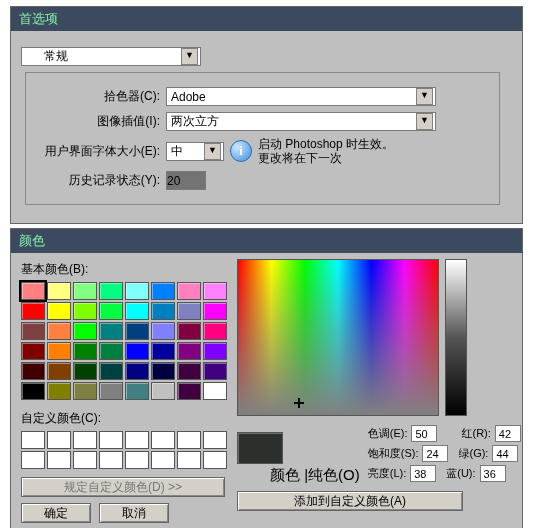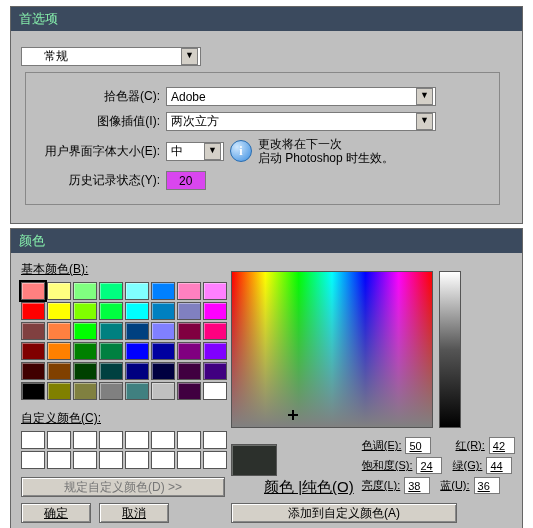--- a/index.html
+++ b/index.html
@@ -37,24 +37,24 @@
   .dropdown .arrow {
     width: 15px;
     background:#d4d0c8;
     border:1px solid #808080;
     text-align:center;
     font-size:9px;
     line-height:13px;
     height:15px;
   }
   .text-input {
-    background: #d946ef;
+    background: #737373;
     border: 1px solid #7a7a7a;
     height: 19px;
-    padding: 0 12px;
+    padding: 0 0;
     box-sizing: border-box;
     display:inline-flex;
     align-items:center;
   }
   .row {
     display: flex;
     align-items: center;
     margin: 6px 0;
   }
   .row label {
@@ -124,21 +124,21 @@
   .lum-bar {
     width:20px;height:155px;margin-left:6px;
     background:linear-gradient(to bottom,#fff,#555,#000);
     border:1px solid #555;
   }
   .num {
     width:26px;background:#fff;border:1px solid #7a7a7a;
     height:17px;display:inline-flex;align-items:center;justify-content:flex-start;
     padding:0 3px;font-size:11px;box-sizing:border-box;
   }
-  .color-lower { display:flex; align-items:flex-end; gap:4px;text-decoration:underline; }
+  .color-lower { display:flex; align-items:flex-start; gap:10px; }
   .color-right { flex:0 0 auto; }
   .val-row { display:flex;align-items:center;gap:4px;margin:3px 0;font-size:11px;}
   .preview-sw {
     width:44px;height:30px;background:#2c302c;border:1px solid #555;
     box-shadow: inset 1px 1px 0 rgba(255,255,255,.3);
   }
   .section-label { margin:2px 0 2px 0; }
 </style>
 </head>
 <body>
@@ -170,22 +170,22 @@
         </div>
       </div>
       <div class="row">
         <label style="width:128px">用户界面字体大小(E):</label>
         <div class="dropdown" style="width:58px;">
           <span>中</span>
           <span class="arrow">▼</span>
         </div>
         <span class="info-icon">i</span>
         <div style="line-height:14px;">
+          <div>启动 Photoshop 时生效。</div>
           <div>更改将在下一次</div>
-          <div>启动 Photoshop 时生效。</div>
         </div>
       </div>
       <div class="row">
         <label style="width:128px">历史记录状态(Y):</label>
         <div class="text-input" style="width:40px;">
           <span>20</span>
         </div>
       </div>
     </div>
   </div>

